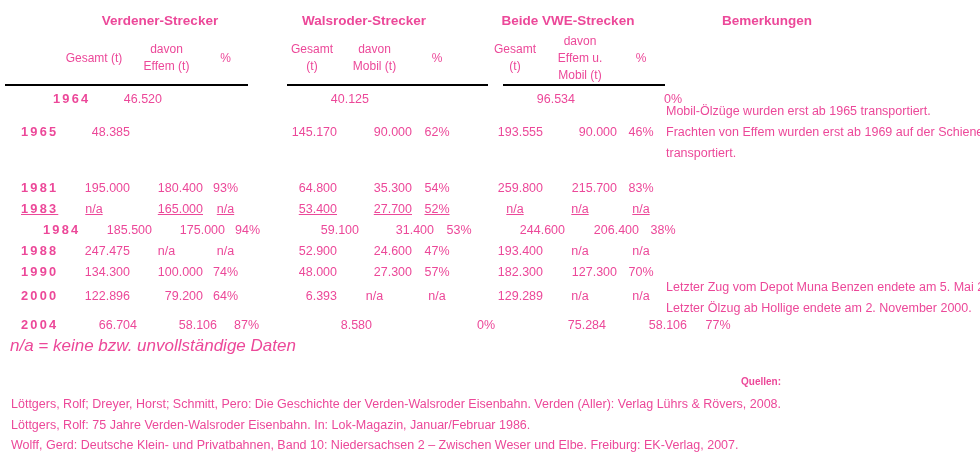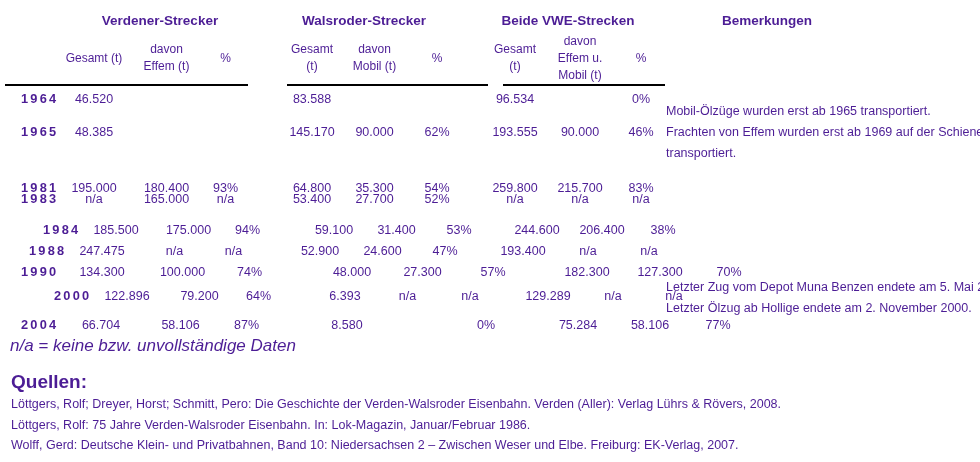--- a/index.html
+++ b/index.html
@@ -1,18 +1,18 @@
 <!DOCTYPE html>
 <html><head>
 <meta charset="utf-8">
 <style>
   html,body{margin:0;padding:0;background:#fff;}
   .page{
     position:relative;width:980px;height:462px;background:#ffffff;
-    font-family:"Liberation Sans","DejaVu Sans",sans-serif;color:#4c1d95;
+    font-family:"Liberation Sans","DejaVu Sans",sans-serif;color:#ec4899;
     overflow:hidden;
   }
   
   .gtitle{position:absolute;top:13px;height:16px;line-height:16px;
     font-size:13.5px;font-weight:700;text-align:center;white-space:pre;}
   .gtitle.vt{left:65px;width:190px;}
   .gtitle.wt{left:280px;width:168px;}
   .gtitle.bt{left:480px;width:176px;}
   .gtitle.rt{left:667px;width:200px;text-align:center;}
   
@@ -22,32 +22,32 @@
   }
   
   .subhead{top:32px;height:52px;font-size:12px;}
   .subhead .cell{display:flex;align-items:center;justify-content:center;}
   .subhead .cell span{white-space:pre-line;text-align:center;line-height:17px;}
   
   .rule{position:absolute;top:84px;height:1.5px;background:#000;}
   
   .datarow{height:14px;font-size:12.5px;line-height:14px;white-space:nowrap;}
   .datarow .year{font-weight:700;padding-left:21px;letter-spacing:2.2px;font-size:12.8px;}
-  .datarow .num{text-align:center;}
+  .datarow .num{text-align:right;}
   .datarow .pct{text-align:center;}
   .datarow .num.na{text-align:center;}
   
   .remark{position:absolute;left:666px;font-size:12.5px;line-height:21px;white-space:pre;}
   .remark.r1{top:101px;}
   .remark.r2{top:277px;}
   
   .footnote{position:absolute;left:10px;top:339px;font-size:17px;font-style:italic;line-height:14px;}
   
   .sources{position:absolute;left:11px;top:374px;}
-  .sources-title{font-size:19px;font-weight:700;line-height:16px;margin-bottom:4px;}
+  .sources-title{font-size:10px;font-weight:700;line-height:16px;margin-bottom:4px;text-align:right;}
   .source-line{font-size:12.5px;line-height:20.6px;white-space:pre;}
 </style>
 </head>
 <body>
 
 <div class="page">
 
   <div class="gtitle vt">Verdener-Strecker</div>
   <div class="gtitle wt">Walsroder-Strecker</div>
   <div class="gtitle bt">Beide VWE-Strecken</div>
@@ -88,27 +88,27 @@
     <div class="cell">
         <span>%</span>
       </div>
   </div>
 
   <div class="rule" style="left:5px;width:243px"></div>
   <div class="rule" style="left:287px;width:201px"></div>
   <div class="rule" style="left:503px;width:162px"></div>
 
   <div id="rows">
-      <div class="trow datarow" style="top: 92px;">
+      <div class="trow datarow" style="top: 92px; margin-left: 32px;">
         <div class="year">1964</div>
         <div class="num">46.520</div>
         <div class="num"></div>
         <div class="pct"></div>
         <div class="sp"></div>
-        <div class="num">83.588</div>
+        <div class="num">40.125</div>
         <div class="num"></div>
         <div class="pct"></div>
         <div class="sp"></div>
         <div class="num">96.534</div>
         <div class="num"></div>
         <div class="pct">0%</div>
       </div>
       <div class="trow datarow" style="top: 125px;">
         <div class="year">1965</div>
         <div class="num">48.385</div>
@@ -130,21 +130,21 @@
         <div class="pct">93%</div>
         <div class="sp"></div>
         <div class="num">64.800</div>
         <div class="num">35.300</div>
         <div class="pct">54%</div>
         <div class="sp"></div>
         <div class="num">259.800</div>
         <div class="num">215.700</div>
         <div class="pct">83%</div>
       </div>
-      <div class="trow datarow" style="top: 192px;">
+      <div class="trow datarow" style="top: 202px; text-decoration: underline;">
         <div class="year">1983</div>
         <div class="num na">n/a</div>
         <div class="num">165.000</div>
         <div class="pct">n/a</div>
         <div class="sp"></div>
         <div class="num">53.400</div>
         <div class="num">27.700</div>
         <div class="pct">52%</div>
         <div class="sp"></div>
         <div class="num na">n/a</div>
@@ -158,49 +158,49 @@
         <div class="pct">94%</div>
         <div class="sp"></div>
         <div class="num">59.100</div>
         <div class="num">31.400</div>
         <div class="pct">53%</div>
         <div class="sp"></div>
         <div class="num">244.600</div>
         <div class="num">206.400</div>
         <div class="pct">38%</div>
       </div>
-      <div class="trow datarow" style="top: 244px; padding-left: 8px;">
+      <div class="trow datarow" style="top: 244px;">
         <div class="year">1988</div>
         <div class="num">247.475</div>
         <div class="num na">n/a</div>
         <div class="pct">n/a</div>
         <div class="sp"></div>
         <div class="num">52.900</div>
         <div class="num">24.600</div>
         <div class="pct">47%</div>
         <div class="sp"></div>
         <div class="num">193.400</div>
         <div class="num na">n/a</div>
         <div class="pct">n/a</div>
       </div>
-      <div class="trow datarow" style="top: 265px; gap: 8px;">
+      <div class="trow datarow" style="top: 265px;">
         <div class="year">1990</div>
         <div class="num">134.300</div>
         <div class="num">100.000</div>
         <div class="pct">74%</div>
         <div class="sp"></div>
         <div class="num">48.000</div>
         <div class="num">27.300</div>
         <div class="pct">57%</div>
         <div class="sp"></div>
         <div class="num">182.300</div>
         <div class="num">127.300</div>
         <div class="pct">70%</div>
       </div>
-      <div class="trow datarow" style="top: 289px; padding-left: 33px;">
+      <div class="trow datarow" style="top: 289px;">
         <div class="year">2000</div>
         <div class="num">122.896</div>
         <div class="num">79.200</div>
         <div class="pct">64%</div>
         <div class="sp"></div>
         <div class="num">6.393</div>
         <div class="num na">n/a</div>
         <div class="pct">n/a</div>
         <div class="sp"></div>
         <div class="num">129.289</div>

